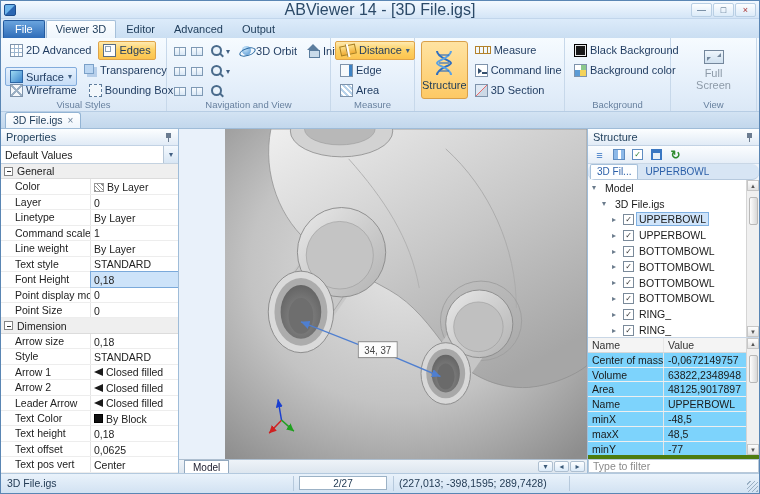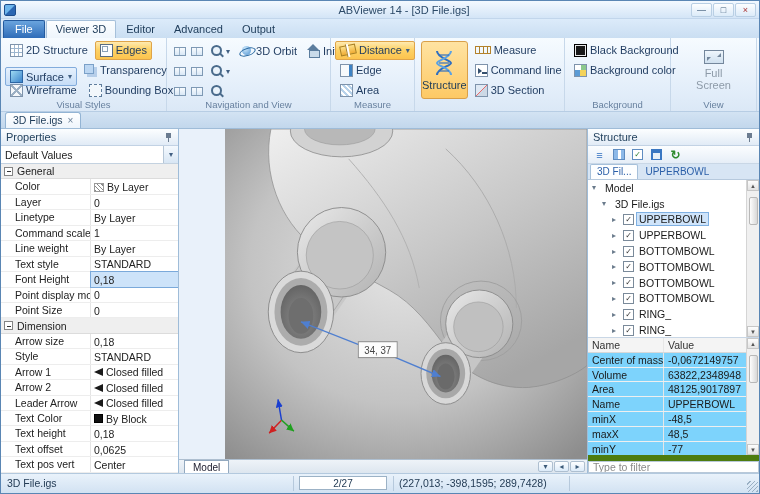--- a/index.html
+++ b/index.html
@@ -11,21 +11,21 @@
     border:1px solid #5a86b4;
     display:flex; flex-direction:column;
   }
   button { font:inherit; color:inherit; background:none; border:none; padding:0; text-align:left; }
 
   
   .titlebar { height:18px; flex:none; display:flex; align-items:center; position:relative;
     background:linear-gradient(#f3f9ff,#d4e5f7); border-bottom:1px solid #c2d6ec; padding:0 3px; }
   .appicon { width:12px; height:12px; flex:none; border-radius:2px;
     background:linear-gradient(135deg,#6db5ec 0 45%,#2a66b2 55%); border:1px solid #1d4d8c; }
-  .title { position:absolute; left:50%; transform:translateX(-50%); color:#2c4a68; font-size:11px; white-space:nowrap;margin-left:24px; }
+  .title { position:absolute; left:50%; transform:translateX(-50%); color:#2c4a68; font-size:16px; white-space:nowrap; }
   .wbtns { margin-left:auto; display:flex; gap:1px; }
   .wbtn { width:21px; height:14px; display:flex; align-items:center; justify-content:center;
     font-size:9px; color:#3c5a78; border:1px solid #b9cfe4; border-radius:2px;
     background:linear-gradient(#fdfeff,#dcebf9); }
   .wbtn.close { color:#a33; }
 
   
   .menubar { height:19px; flex:none; display:flex; align-items:flex-end; gap:1px;
     background:linear-gradient(#dcebfa,#cadef2); padding:0 2px; }
   .mtab { padding:2px 9px 3px; font-size:11px; color:#1c3a58; border-radius:2px 2px 0 0; }
@@ -145,21 +145,21 @@
   .stoolbar { height:18px; flex:none; display:flex; align-items:center; gap:4px; padding:0 4px;
     background:linear-gradient(#fbfdff,#e6eef7); border-bottom:1px solid #c9d7e6; }
   .tic { width:15px; height:14px; display:flex; align-items:center; justify-content:center; font-size:11px; }
   .tic-list { color:#2f6fc0; font-weight:bold; }
   .tic-cols { width:12px; height:11px; border:1px solid #5f8cc0; background:linear-gradient(90deg,#8db9e8 0 4px,#fff 4px 7px,#8db9e8 7px); }
   .tic-check { width:11px; height:11px; border:1px solid #5f8cc0; background:#fff; font-size:8px; color:#2e7d32;
     display:flex; align-items:center; justify-content:center; }
   .tic-save { width:11px; height:11px; background:#3a77c2; position:relative; }
   .tic-save::after { content:""; position:absolute; left:2px; top:4px; right:2px; bottom:1px; background:#e8f0f8; }
   .tic-refresh { color:#2e8b2e; font-weight:bold; font-size:12px; }
-  .stabs { height:16px; flex:none; display:flex; align-items:flex-end; background:#d7e5f4; border-bottom:1px solid #b6c9dd; padding:0 2px; gap:1px; font-size:10px; }
+  .stabs { height:16px; flex:none; display:flex; align-items:flex-end; background:#d7e5f4; border-bottom:1px solid #b6c9dd; padding:0 2px; gap:1px; font-size:10px;border-radius:7px; }
   .stab { padding:1px 6px 2px; color:#2b5fa8; }
   .stab.active { background:#fdfeff; border:1px solid #a6c0da; border-bottom:none; border-radius:2px 2px 0 0; }
   .treewrap { height:158px; flex:none; display:flex; background:#fff; border-bottom:1px solid #c9d7e6; }
   .treelist { flex:1; overflow:hidden; font-size:10.5px; color:#1a1a1a; }
   .titem { height:15.8px; display:flex; align-items:center; gap:3px; padding-left:4px; white-space:nowrap; }
   .titem.lvl1 { padding-left:14px; }
   .titem.lvl2 { padding-left:24px; }
   .titem.sel .tlabel { background:#cfe4fa; outline:1px solid #7fb0e2; }
   .tchev { width:8px; font-size:8px; color:#6a7b8c; flex:none; }
   .tcheck { width:11px; height:11px; flex:none; border:1px solid #7a8a9a; background:#fff; font-size:8px; color:#333;
@@ -169,21 +169,21 @@
     background:#f0f0f0; border-left:1px solid #d5d5d5; font-size:6px; color:#555; }
   .sarr { width:100%; height:11px; display:flex; align-items:center; justify-content:center;
     background:linear-gradient(#fdfdfd,#e2e2e2); border:1px solid #c6c6c6; }
   .sthumb { width:9px; height:28px; margin-top:6px; background:linear-gradient(90deg,#fdfdfd,#d8d8d8); border:1px solid #b8b8b8; border-radius:2px; }
   .tablewrap { flex:1; display:flex; min-height:0; background:#7dd3fc; }
   .stable { flex:1; overflow:hidden; font-size:10.5px; color:#1a1a1a; }
   .strow { height:14.8px; display:flex; border-bottom:1px solid #efefef; }
   .strow.head { background:#f4f4f4; border-bottom:1px solid #d8d8d8; color:#333; }
   .sc1 { width:76px; flex:none; padding:1px 4px 0; border-right:1px solid #e6e6e6; overflow:hidden; white-space:nowrap; }
   .sc2 { flex:1; padding:1px 4px 0; overflow:hidden; white-space:nowrap; }
-  .filter { height:18px; flex:none; border-top:6px solid #4d7c0f; background:#fff; }
+  .filter { height:18px; flex:none; border-top:4px solid #4d7c0f; background:#fff; }
   .filter input { width:100%; height:100%; border:1px solid #b9c9d9; padding:0 4px; font:10.5px "Liberation Sans",sans-serif; color:#333; }
   .filter input::placeholder { color:#8a8a8a; }
 
   
   .status { height:20px; flex:none; position:relative; background:linear-gradient(#e9f2fb,#d2e2f2);
     border-top:1px solid #b3c9de; font-size:10.5px; color:#243c55; }
   .st-file { position:absolute; left:6px; top:3px; }
   .st-prog { position:absolute; left:298px; top:2px; width:88px; height:14px; background:#fff;
     border:1px solid #9cb2c6; display:flex; align-items:center; justify-content:center; font-size:10px; }
   .st-coords { position:absolute; left:398px; top:3px; }
@@ -211,21 +211,21 @@
   <button class="mtab">Advanced</button>
   <button class="mtab">Output</button>
 </div>
 
 <div class="ribbon">
 
   <div class="rgroup" style="width:166px">
     <div class="rrow">
       <button class="rbtn">
         <span class="ic ic-wire2d"></span>
-        <span>2D Structure</span>
+        <span>2D Advanced</span>
       </button>
       <button class="rbtn hl-orange">
         <span class="ic ic-edges"></span>
         <span>Edges</span>
       </button>
     </div>
     <div class="rrow">
       <button class="rbtn hl-blue">
         <span class="ic ic-surface"></span>
         <span>Surface</span>

